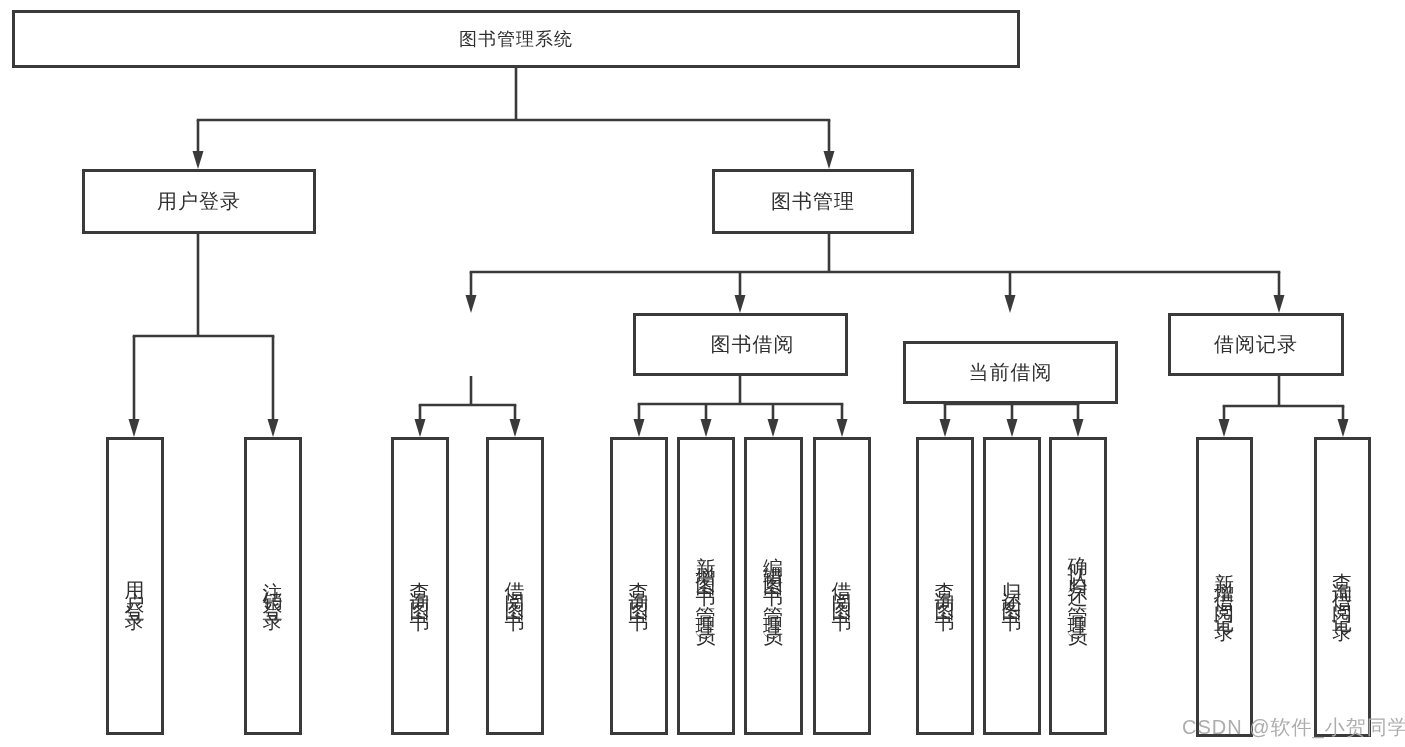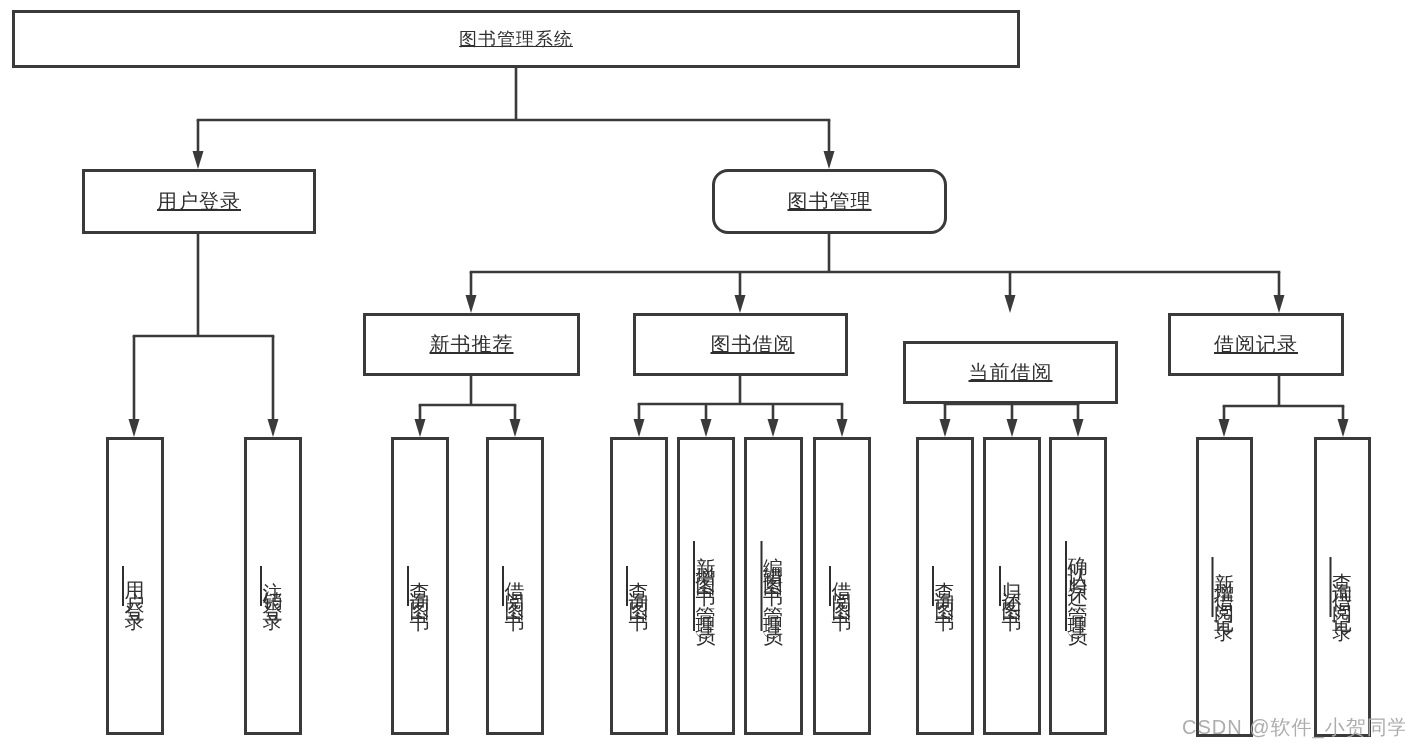--- a/index.html
+++ b/index.html
@@ -25,21 +25,20 @@
     position: absolute;
     background: #ffffff;
     border: 3px solid #3a3a3a;
     display: flex;
     align-items: center;
     justify-content: center;
     font-size: 20px;
     letter-spacing: 1px;
     z-index: 2;
     text-align: center;
-    text-decoration: underline;
   }
   .node.root { font-size: 18px; }
   .vnode span {
     writing-mode: vertical-rl;
     letter-spacing: 10px;
     line-height: 1;
     font-size: 20px;
   }
   .watermark {
     position: absolute;
@@ -129,23 +128,22 @@
       <line x1="1224" y1="406" x2="1224" y2="420"></line>
       <polygon points="1218.5,419 1229.5,419 1224,437"></polygon>
       <line x1="1343" y1="406" x2="1343" y2="420"></line>
       <polygon points="1337.5,419 1348.5,419 1343,437"></polygon>
     </g>
   </svg>
 
   <div class="node root" style="left:12px; top:10px; width:1008px; height:58px;">图书管理系统</div>
 
   <div class="node" style="left:82px; top:169px; width:234px; height:65px;">用户登录</div>
-  <div class="node" style="left:712px; top:169px; width:235px; height:65px;border-radius:16px;">图书管理</div>
+  <div class="node" style="left:712px; top:169px; width:202px; height:65px;">图书管理</div>
 
-  <div class="node" style="left:363px; top:313px; width:217px; height:63px;">新书推荐</div>
   <div class="node" style="left:633px; top:313px; width:215px; height:63px;padding-left:24px;">图书借阅</div>
   <div class="node" style="left:903px; top:313px; width:215px; height:63px;margin-top:28px;">当前借阅</div>
   <div class="node" style="left:1134px; top:313px; width:176px; height:63px;margin-left:34px;">借阅记录</div>
 
   <div class="node vnode" style="left:106px; top:437px; width:58px; height:298px;">
     <span>用户登录</span>
   </div>
   <div class="node vnode" style="left:244px; top:437px; width:58px; height:298px;">
     <span>注销登录</span>
   </div>

